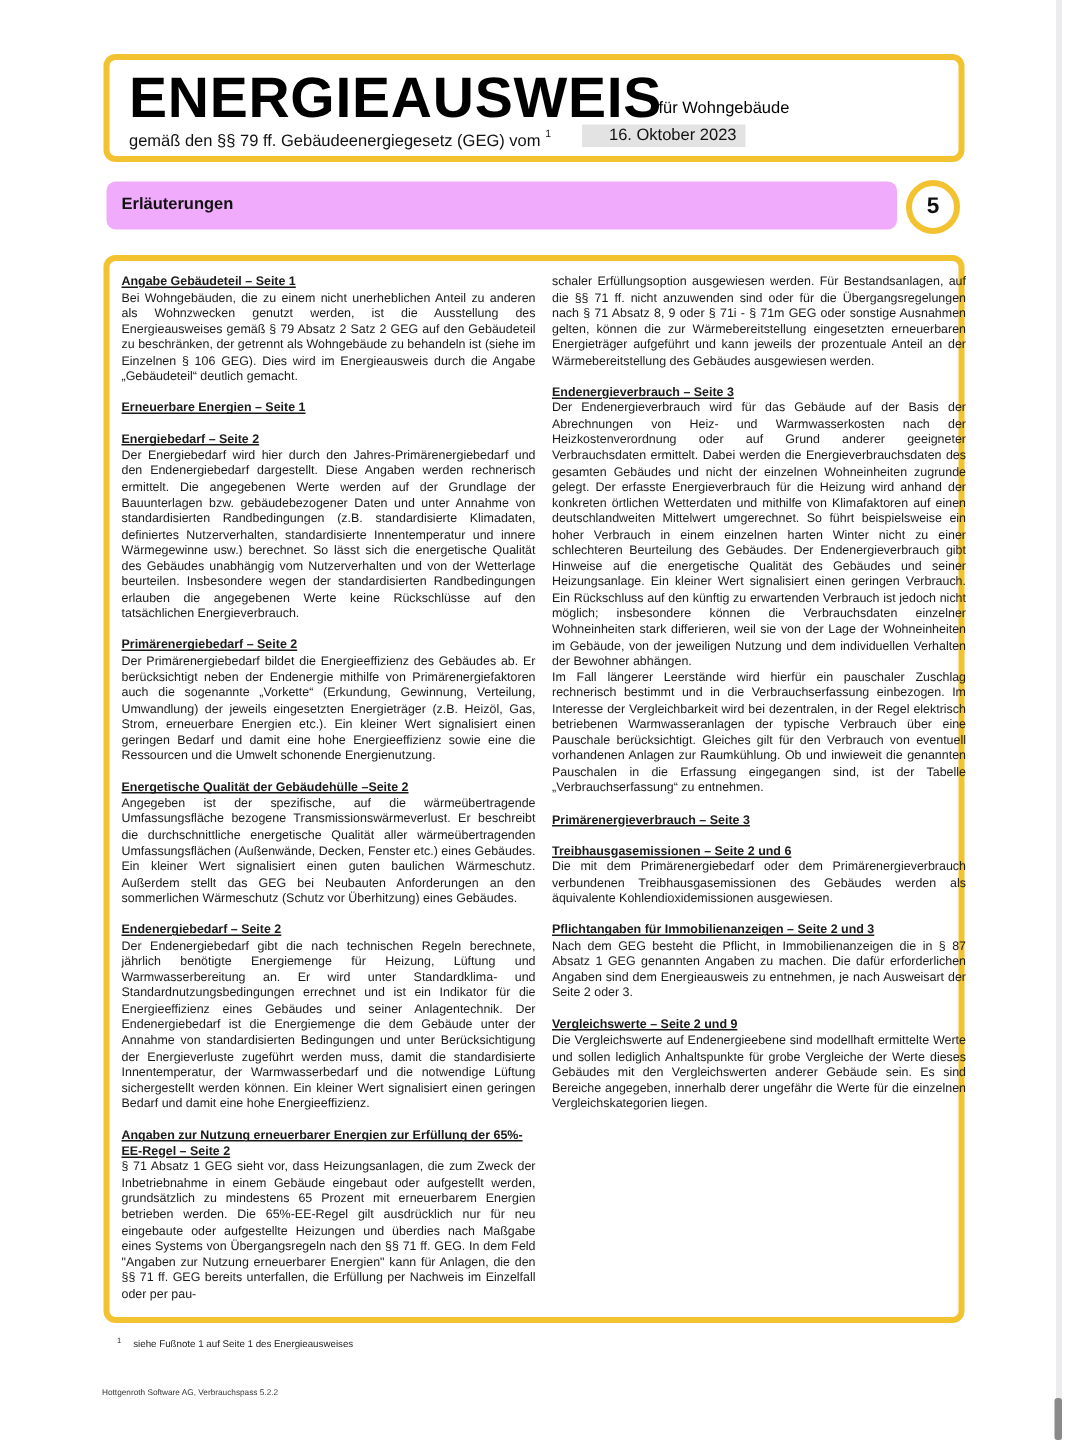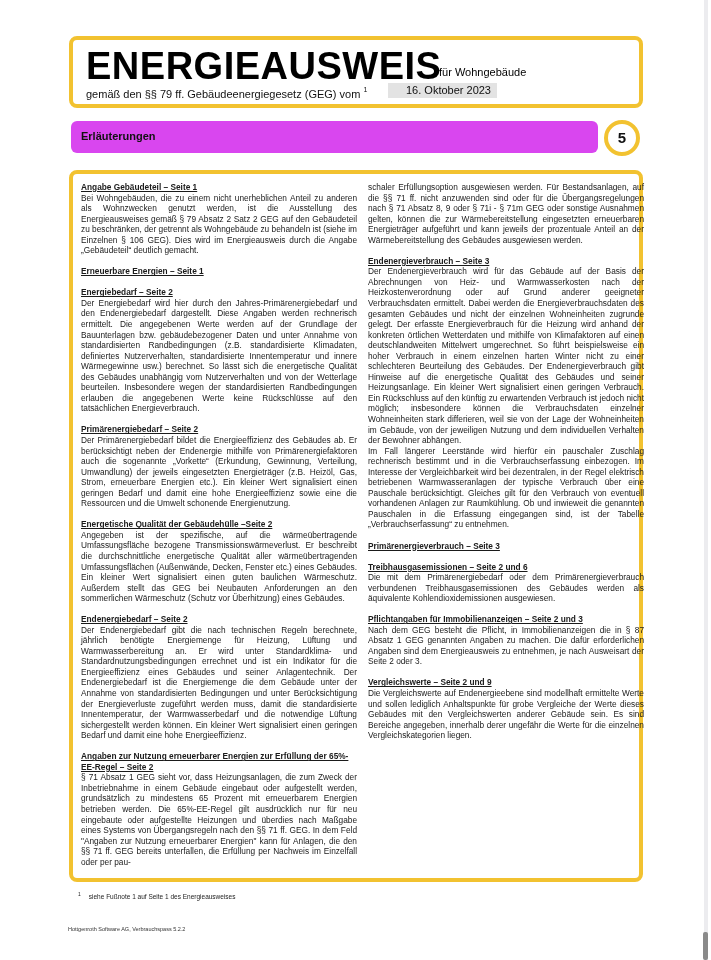--- a/index.html
+++ b/index.html
@@ -27,21 +27,21 @@
       position: absolute; left: 13px; top: 46px;
       font-size: 11px; color: #111; white-space: nowrap;
     }
     .subtitle-law sup { font-size: 7px; vertical-align: 6px; }
     .date-box {
       position: absolute; left: 315px; top: 43px; width: 97px; height: 15px;
       background: #e3e3e3; font-size: 11px; line-height: 15px; text-align: center; color: #111; padding-left: 12px;
     }
     .section-bar {
       position: absolute; left: 71px; top: 121px; width: 527px; height: 32px;
-      background: #d946ef; border-radius: 6px;
+      background: #f0abfc; border-radius: 6px;
     }
     .section-bar span {
       position: absolute; left: 10px; top: 9px; font-size: 11px; font-weight: bold; color: #111;
     }
     .page-circle {
       position: absolute; left: 604px; top: 120px; width: 28px; height: 28px;
       border: 4px solid #f2c230; border-radius: 50%; background: #fff;
       text-align: center; line-height: 28px; font-weight: bold; font-size: 15px; color: #111;
     }
     .content-box {

